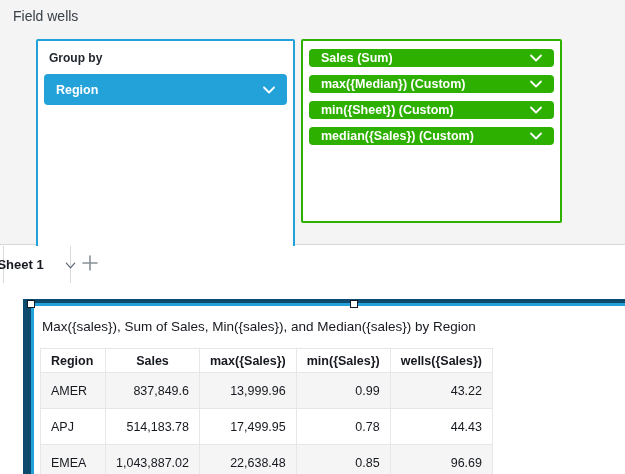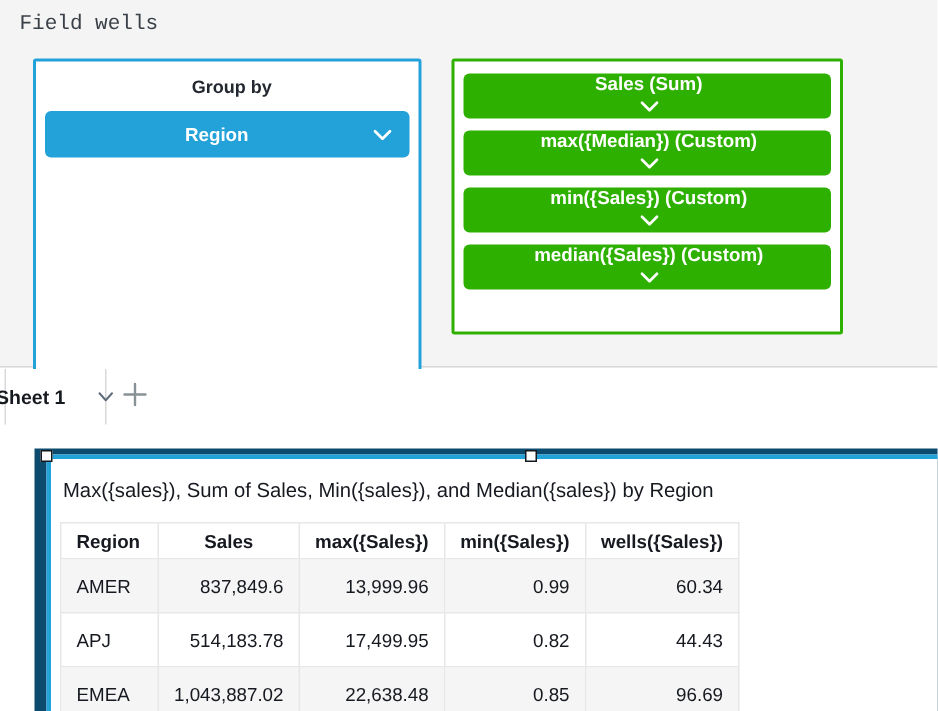--- a/index.html
+++ b/index.html
@@ -16,49 +16,48 @@
   }
 
   
   .fw-panel {
     position: absolute; left: 0; top: 0; width: 625px; height: 245px;
     background: #f4f4f4;
     border-bottom: 1px solid #d8d8d8;
   }
   .fw-title {
     position: absolute; left: 13px; top: 8px;
-    font-size: 14px; color: #3a4047; font-family: Liberation Mono, monospace;
+    font-size: 14px; color: #3a4047;
   }
   .well-box {
     position: absolute; top: 39px; background: #ffffff;
     border-radius: 2px; padding: 8px 5px;
   }
   .well-box.groupby {
-    left: 22px; width: 259px; height: 213px;
+    left: 36px; width: 259px; height: 213px;
     border: 2px solid var(--blue);
-    text-align: center;
   }
   .well-box.value {
     left: 301px; width: 261px; height: 184px;
     border: 2px solid var(--green);
   }
   .well-label {
     font-size: 12px; font-weight: bold; color: #232830;
     margin: 2px 0 9px 6px;
   }
   .pill {
     height: 31px; border-radius: 4px; margin: 0 1px 8px 1px;
     display: flex; align-items: center;
     padding: 0 10px 0 12px;
     color: #ffffff; font-size: 12.5px; font-weight: bold;
     cursor: pointer;
   }
   .pill .pill-text { flex: 1 1 auto; white-space: nowrap; overflow: hidden; }
   .pill.blue { background: var(--blue); }
-  .pill.green { background: var(--green); height: 30px; flex-direction: column; }
+  .pill.green { background: var(--green); height: 18px; }
   .chev { width: 16px; height: 16px; flex: 0 0 auto; }
 
   
   .tab-bar {
     position: absolute; left: 0; top: 246px; width: 625px; height: 37px;
     background: #ffffff;
     display: flex; align-items: stretch;
   }
   .sheet-tab {
     margin-left: 3px; width: 68px;
@@ -149,21 +148,21 @@
     <div class="pill green">
       <span class="pill-text">max({Median}) (Custom)</span>
       <span class="chev">
         <svg viewBox="0 0 16 16" width="16" height="16">
             <path d="M3 5.5 L8 10.5 L13 5.5" fill="none" stroke="#ffffff" stroke-width="1.8" stroke-linecap="round" stroke-linejoin="round"></path>
           </svg>
       </span>
     </div>
 
     <div class="pill green">
-      <span class="pill-text">min({Sales}) (Custom)</span>
+      <span class="pill-text">min({Sheet}) (Custom)</span>
       <span class="chev">
         <svg viewBox="0 0 16 16" width="16" height="16">
             <path d="M3 5.5 L8 10.5 L13 5.5" fill="none" stroke="#ffffff" stroke-width="1.8" stroke-linecap="round" stroke-linejoin="round"></path>
           </svg>
       </span>
     </div>
 
     <div class="pill green">
       <span class="pill-text">median({Sales}) (Custom)</span>
       <span class="chev">
@@ -216,27 +215,27 @@
           <th>min({Sales})</th>
           <th>wells({Sales})</th>
         </tr>
       </thead>
       <tbody>
         <tr>
           <td class="c0">AMER</td>
           <td>837,849.6</td>
           <td>13,999.96</td>
           <td>0.99</td>
-          <td>60.34</td>
+          <td>43.22</td>
         </tr>
         <tr>
           <td class="c0">APJ</td>
           <td>514,183.78</td>
           <td>17,499.95</td>
-          <td>0.82</td>
+          <td>0.78</td>
           <td>44.43</td>
         </tr>
         <tr>
           <td class="c0">EMEA</td>
           <td>1,043,887.02</td>
           <td>22,638.48</td>
           <td>0.85</td>
           <td>96.69</td>
         </tr>
       </tbody>

